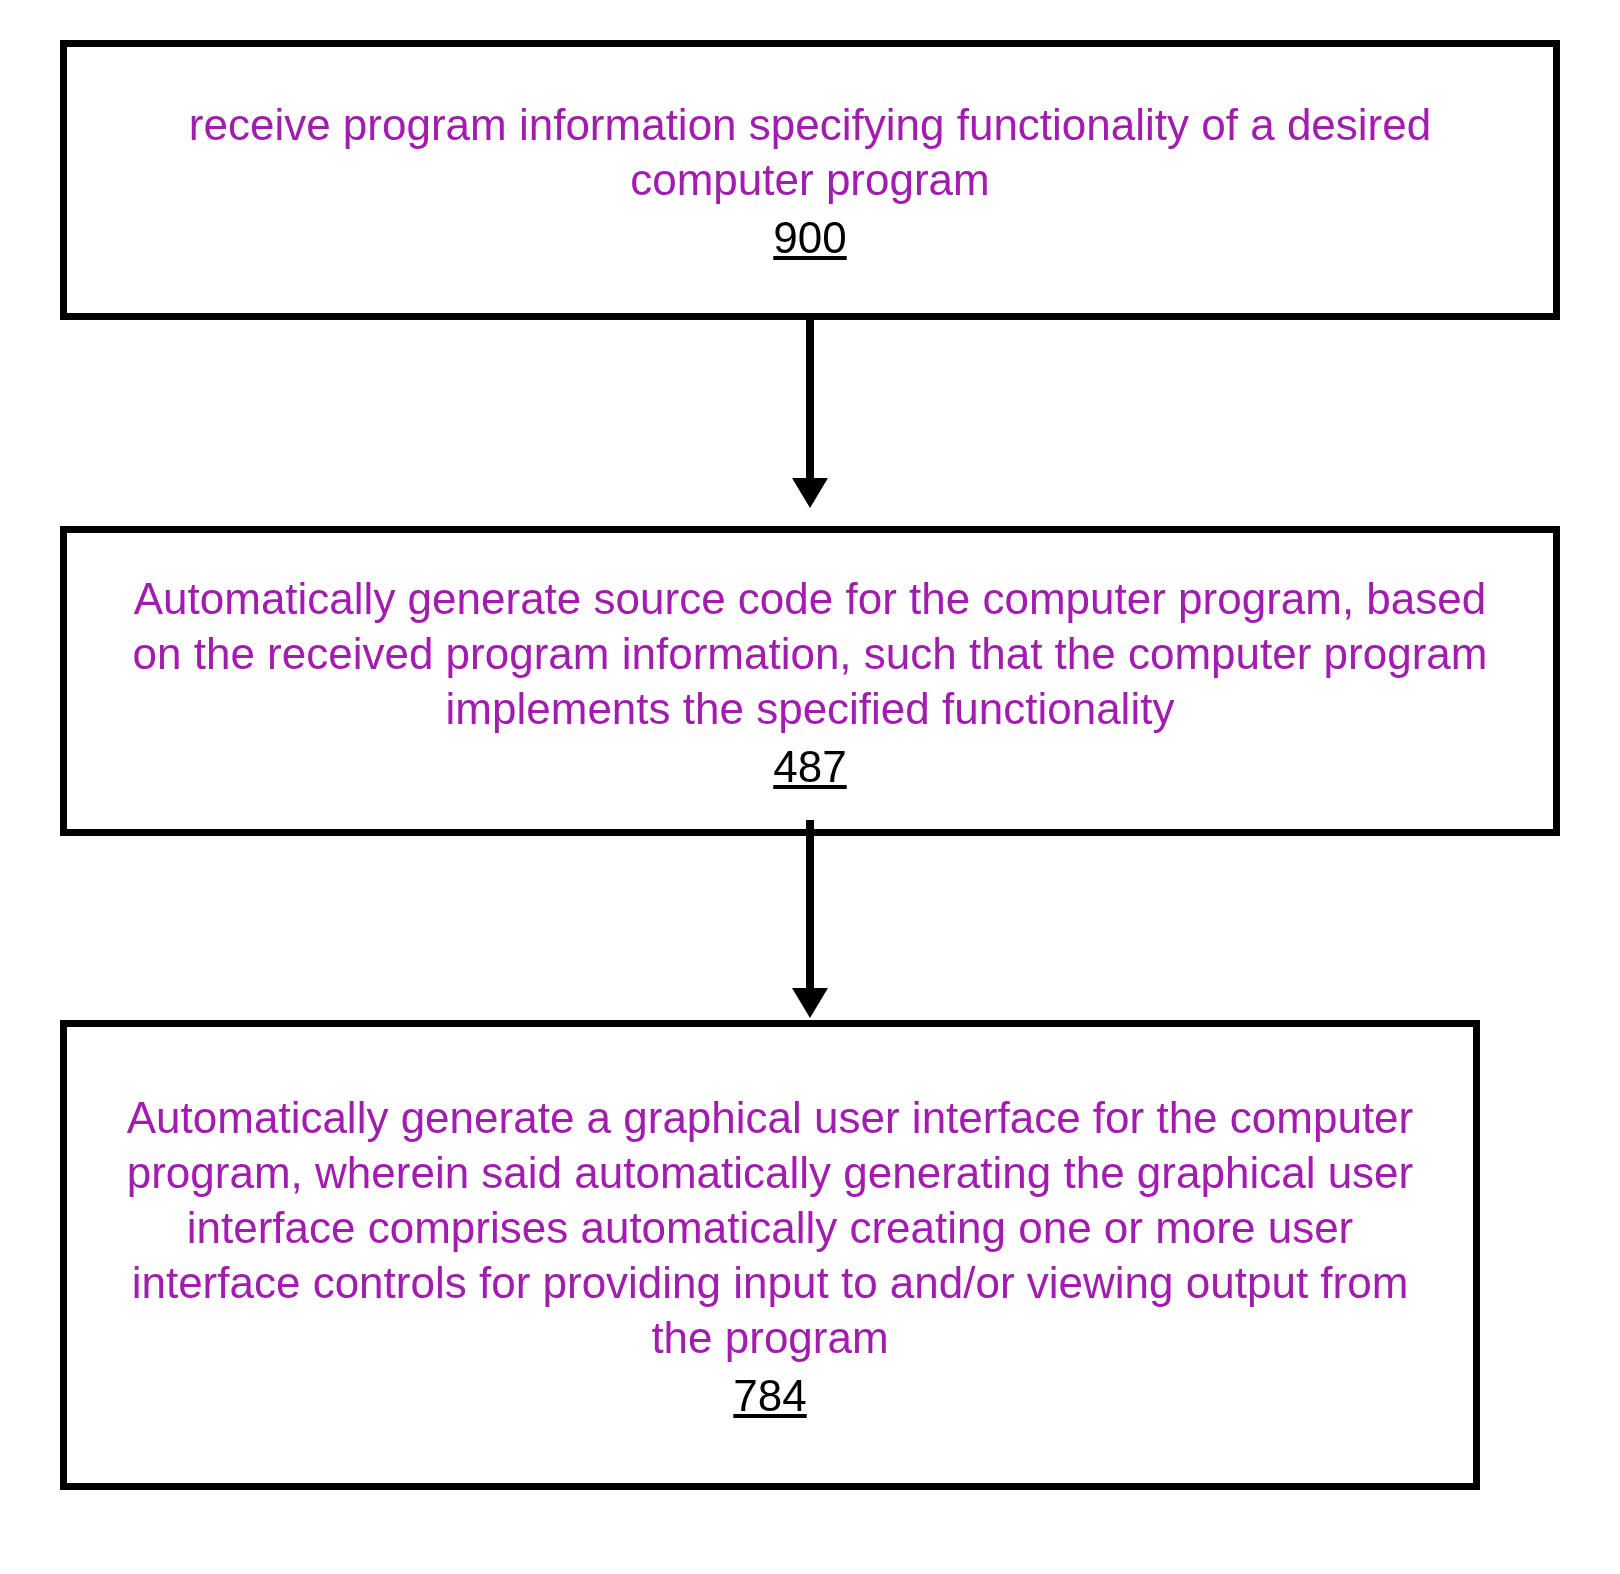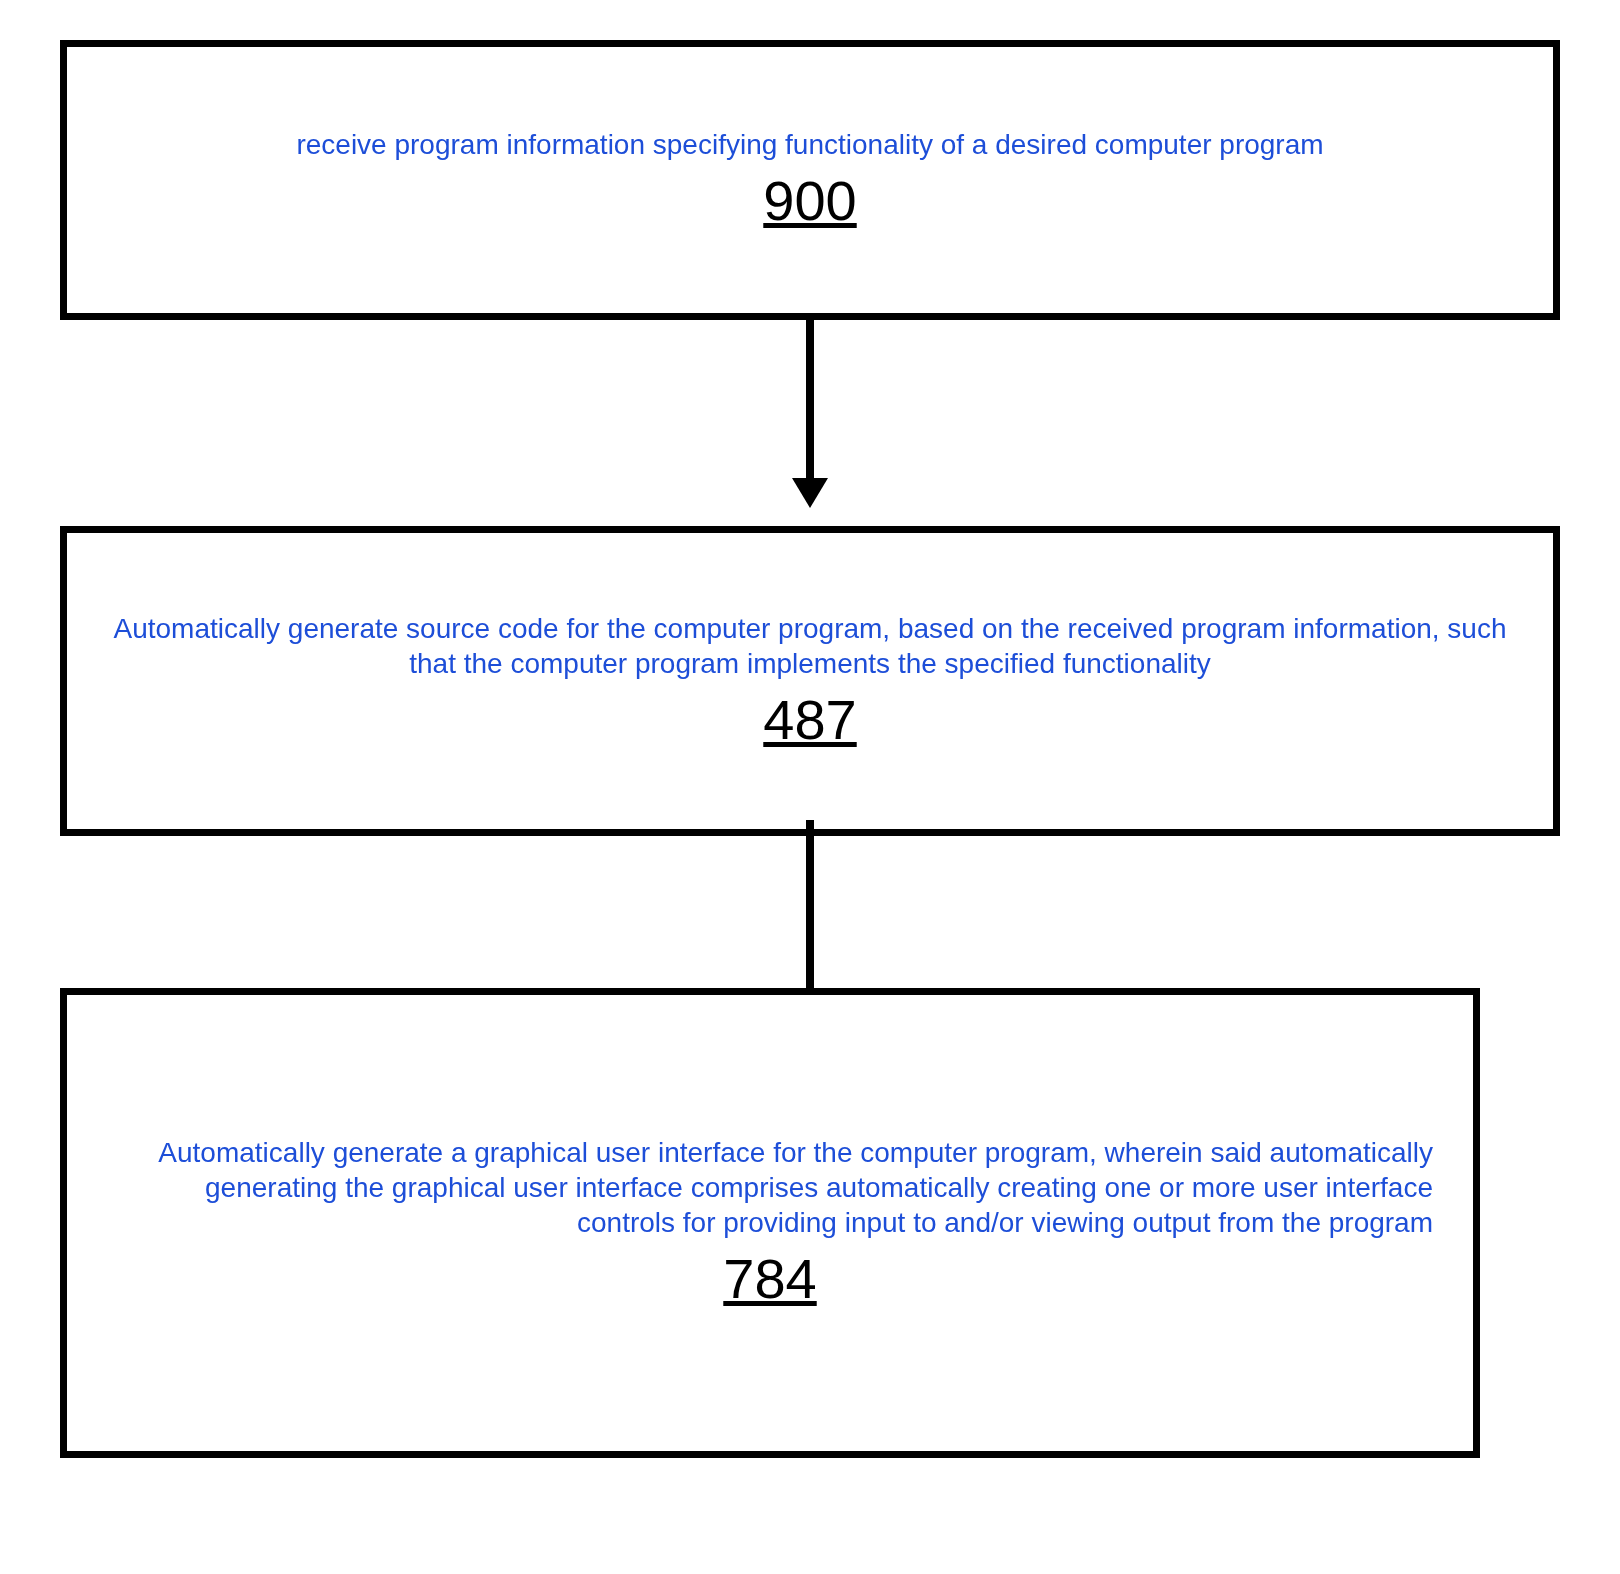--- a/index.html
+++ b/index.html
@@ -21,26 +21,26 @@
     background: #fff;
     box-sizing: border-box;
     display: flex;
     flex-direction: column;
     align-items: center;
     justify-content: center;
     text-align: center;
     padding: 20px 40px;
   }
   .box-text {
-    font-size: 28px;
+    font-size: 44px;
     line-height: 1.25;
-    color: #1d4ed8;
+    color: #a21caf;
   }
   .box-ref {
-    font-size: 56px;
+    font-size: 44px;
     text-decoration: underline;
     margin-top: 6px;
     color: #000;
   }
   .arrow-line {
     position: absolute;
     background: #000;
   }
   .arrow-head {
     position: absolute;
@@ -65,18 +65,18 @@
   <div class="arrow-head" style="left:792px; top:478px;"></div>
 
   <div class="box" style="left:60px; top:526px; width:1500px; height:310px;">
     <div class="box-text">Automatically generate source code for the computer program, based on the received program information, such that the computer program implements the specified functionality</div>
     <div class="box-ref">487</div>
   </div>
 
   <div class="arrow-line" style="left:806px; top:820px; width:8px; height:170px;"></div>
   <div class="arrow-head" style="left:792px; top:988px;"></div>
 
-  <div class="box" style="left:60px; top:988px; width:1420px; height:470px;text-align:right;">
+  <div class="box" style="left:60px; top:1020px; width:1420px; height:470px;">
     <div class="box-text">Automatically generate a graphical user interface for the computer program, wherein said automatically generating the graphical user interface comprises automatically creating one or more user interface controls for providing input to and/or viewing output from the program</div>
     <div class="box-ref">784</div>
   </div>
 
 </div>
 
 </body></html>

